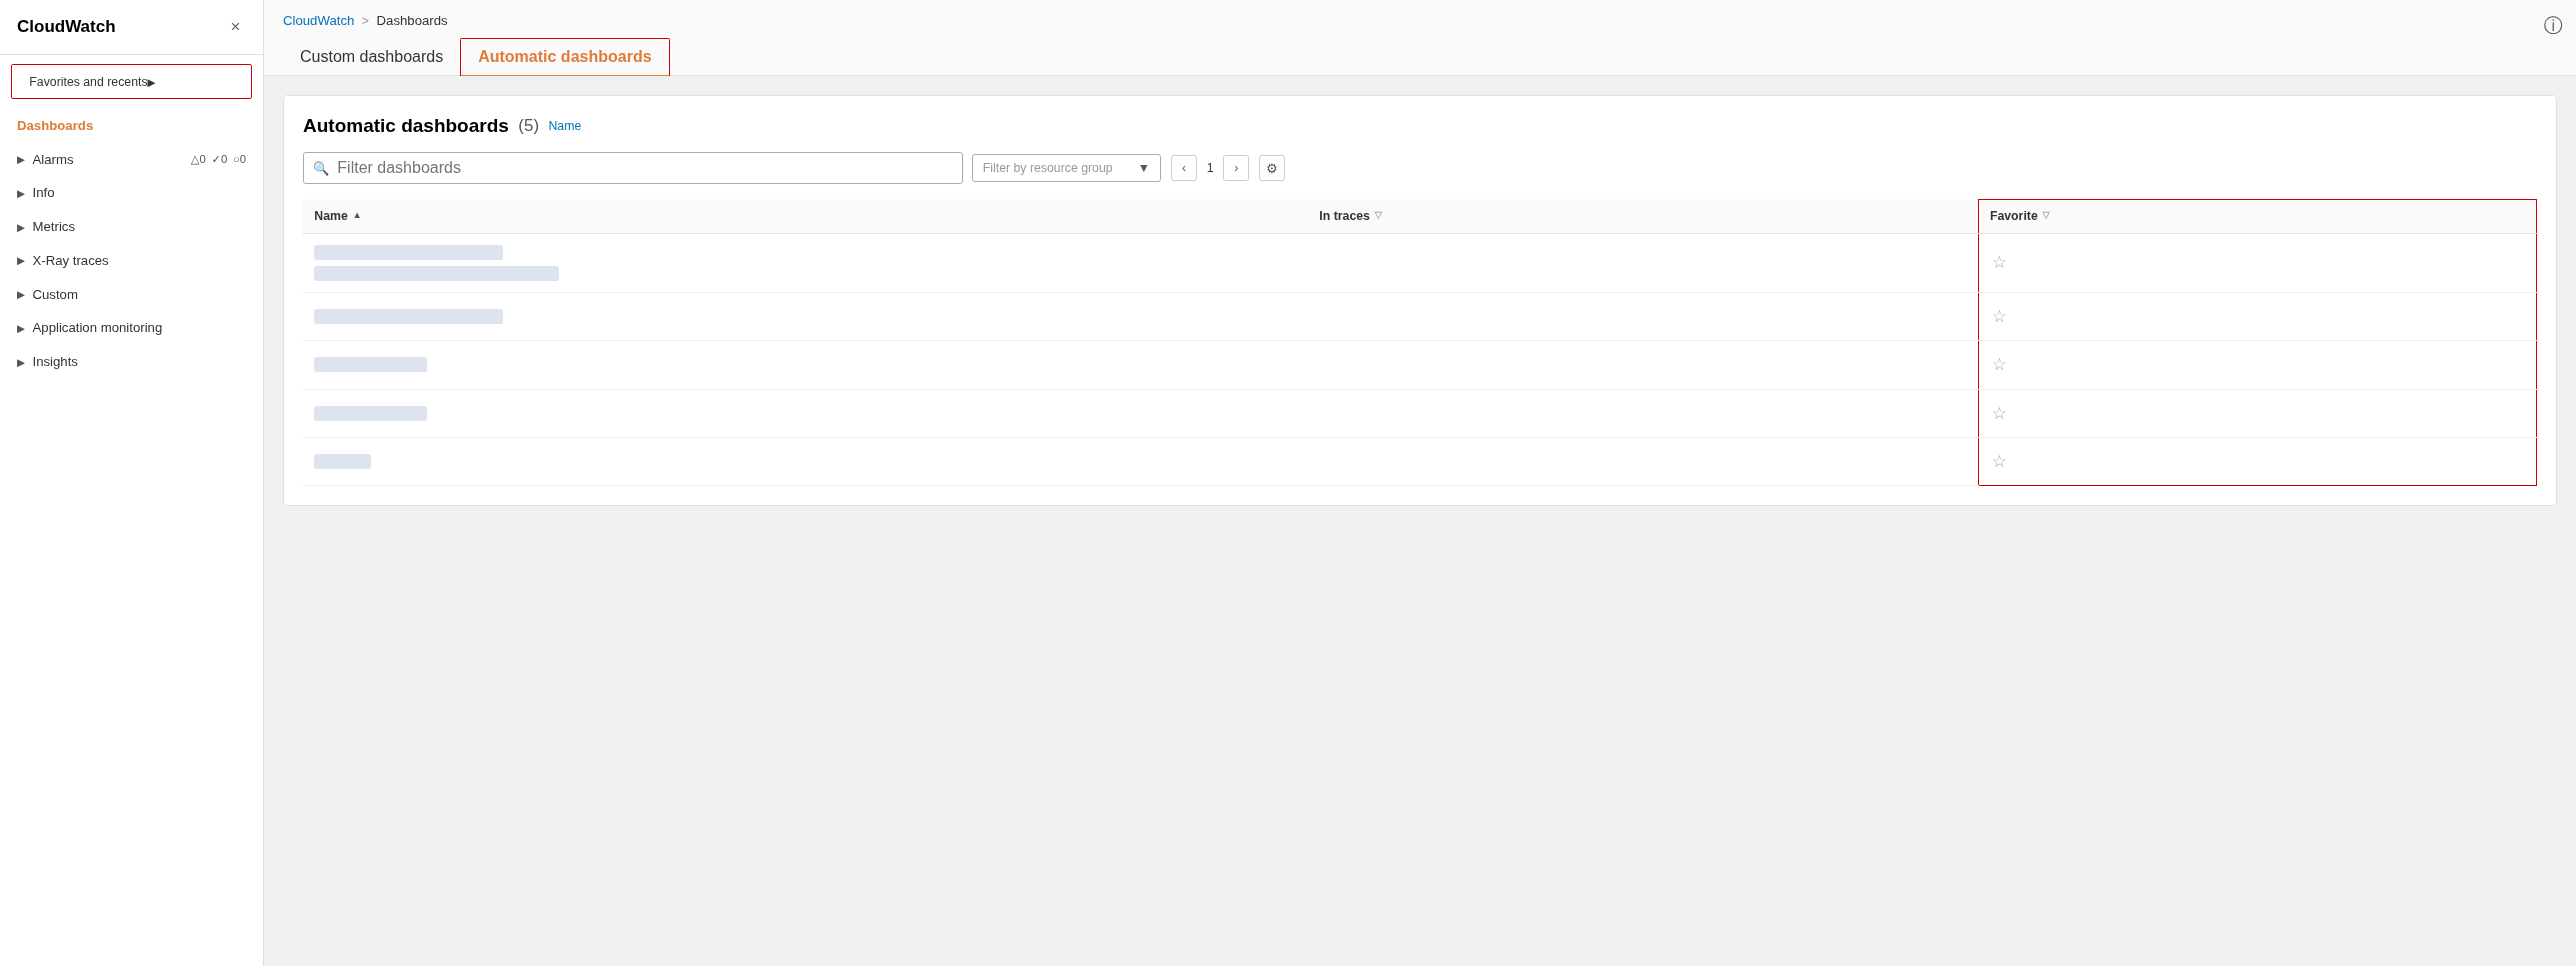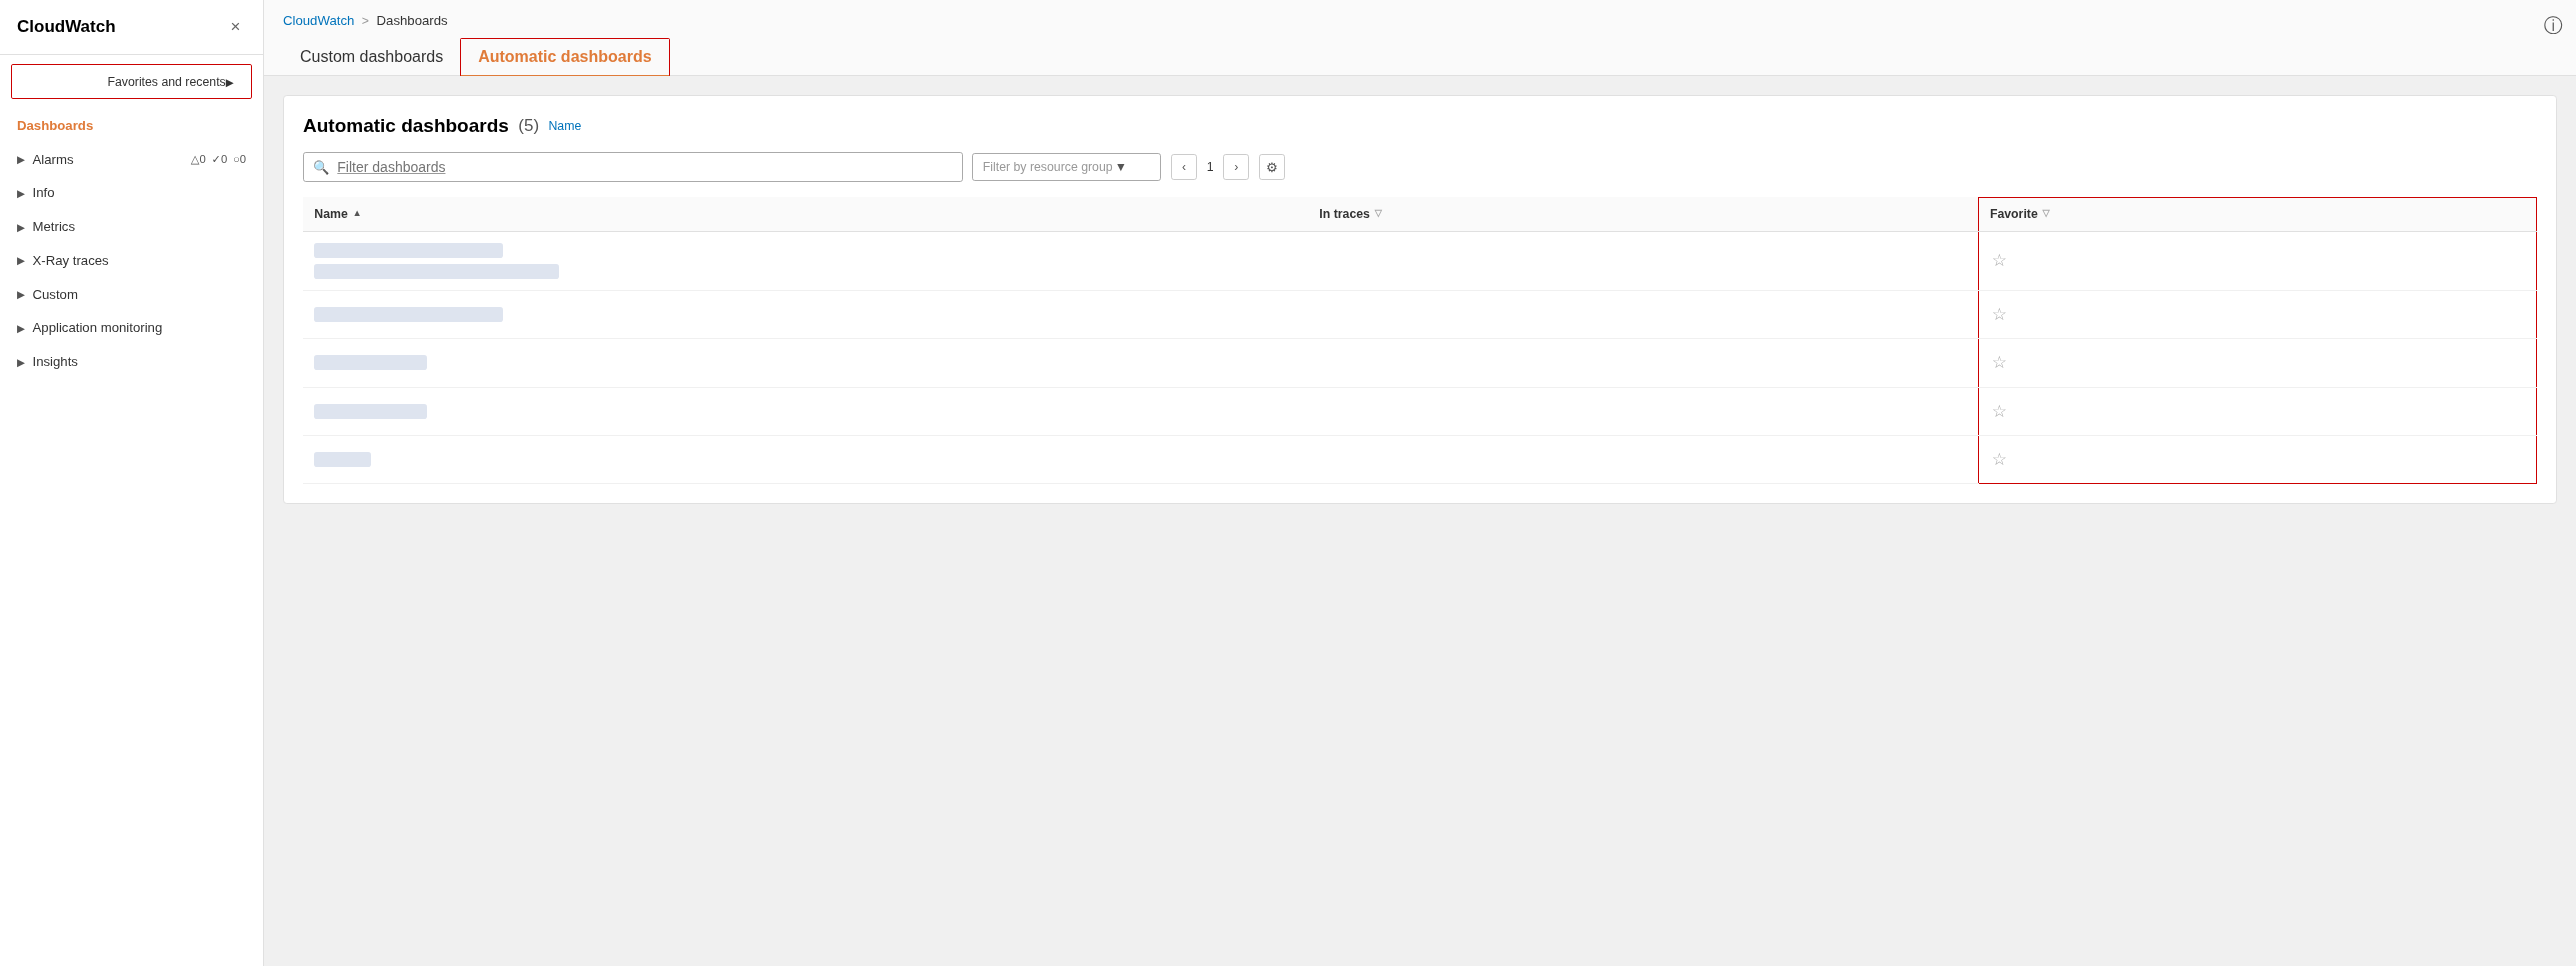--- a/index.html
+++ b/index.html
@@ -32,21 +32,21 @@
       background: none;
       border: none;
       cursor: pointer;
       font-size: 17px;
       color: #666;
       padding: 1.9px 5.7px;
     }
     .sidebar-favorites {
       display: flex;
       align-items: center;
-      justify-content: flex-end;
+      justify-content: flex-start;
       padding: 9.4px 17px;
       border: 1.9px solid #c00;
       margin: 9.4px 11.3px;
       border-radius: 1.9px;
       cursor: pointer;
     }
     .sidebar-favorites-label {
       font-size: 12.3px;
       color: #333;
     }
@@ -201,35 +201,34 @@
       max-width: 660px;
     }
     .search-icon-span {
       color: #888;
       margin-right: 7.5px;
       font-size: 13.2px;
     }
     .search-input {
       border: none;
       outline: none;
-      font-size: 14px;
+      font-size: 16px;
       color: #999;
       width: 100%;
       background: transparent;
-      text-decoration: underline;
     }
     .filter-dropdown {
       display: flex;
       align-items: center;
       border: 0.9px solid #aaa;
       border-radius: 2.8px;
       padding: 5.7px 9.4px;
       background: #fff;
       cursor: pointer;
-      gap: 2px;
+      gap: 25px;
       min-width: 189px;
       color: #999;
       font-size: 12.3px;
     }
     .filter-dropdown-arrow { color: #555; }
 
     .pagination {
       display: flex;
       align-items: center;
       gap: 5.7px;

